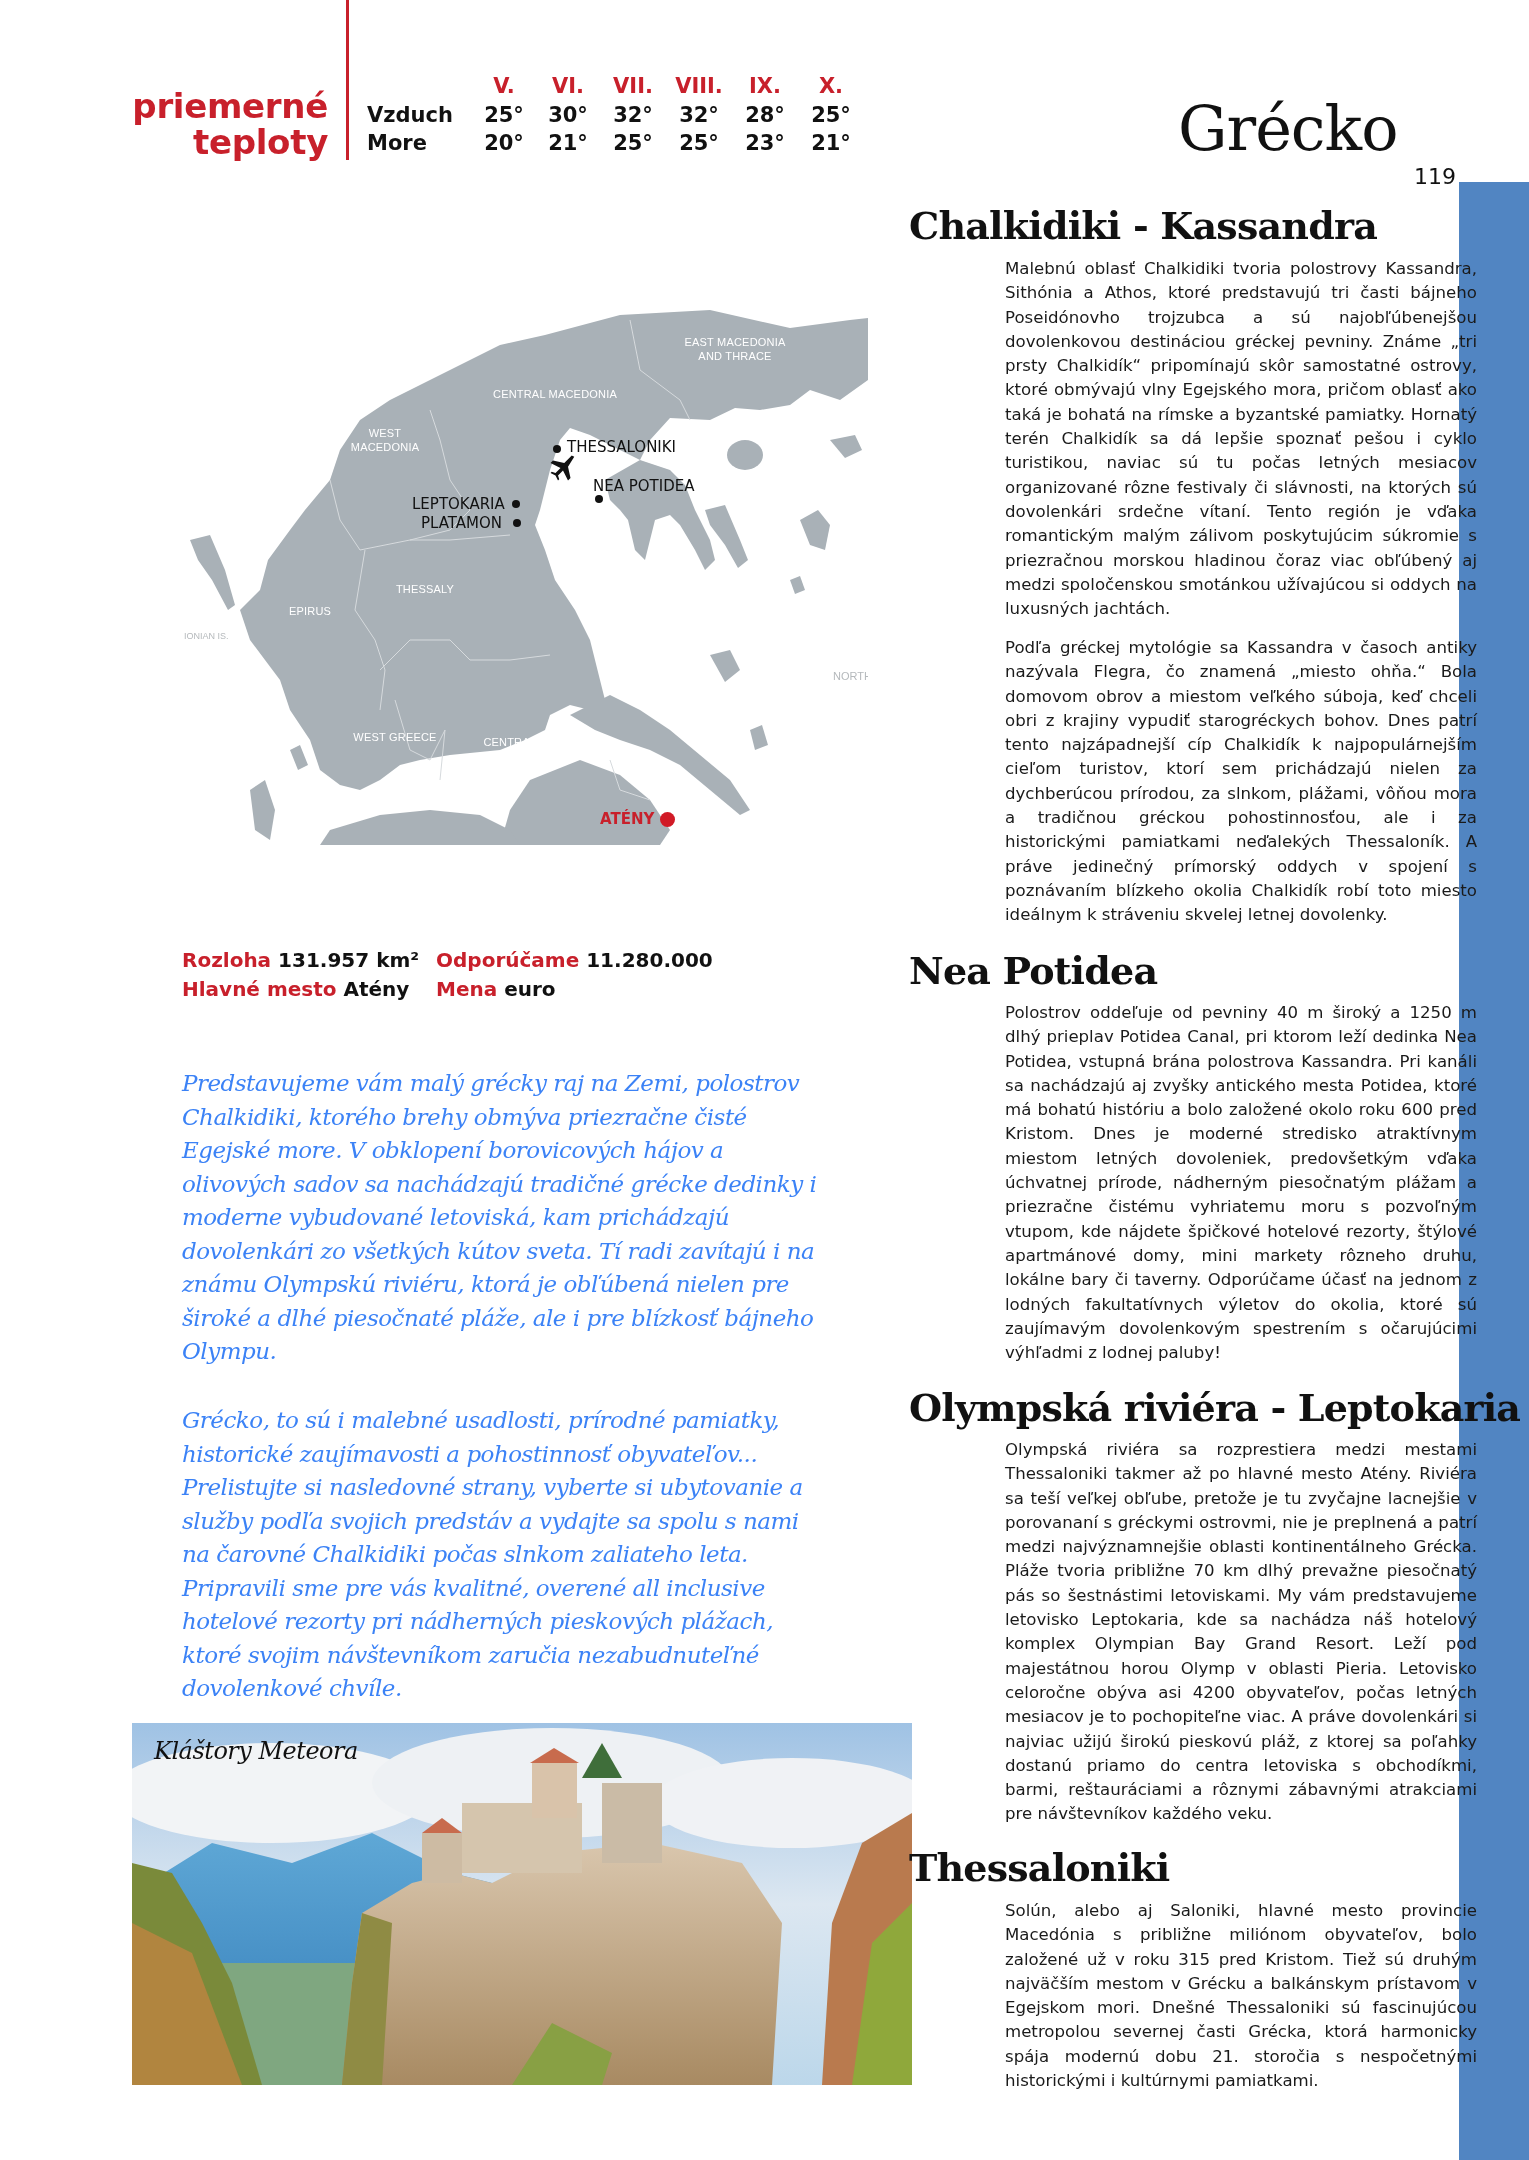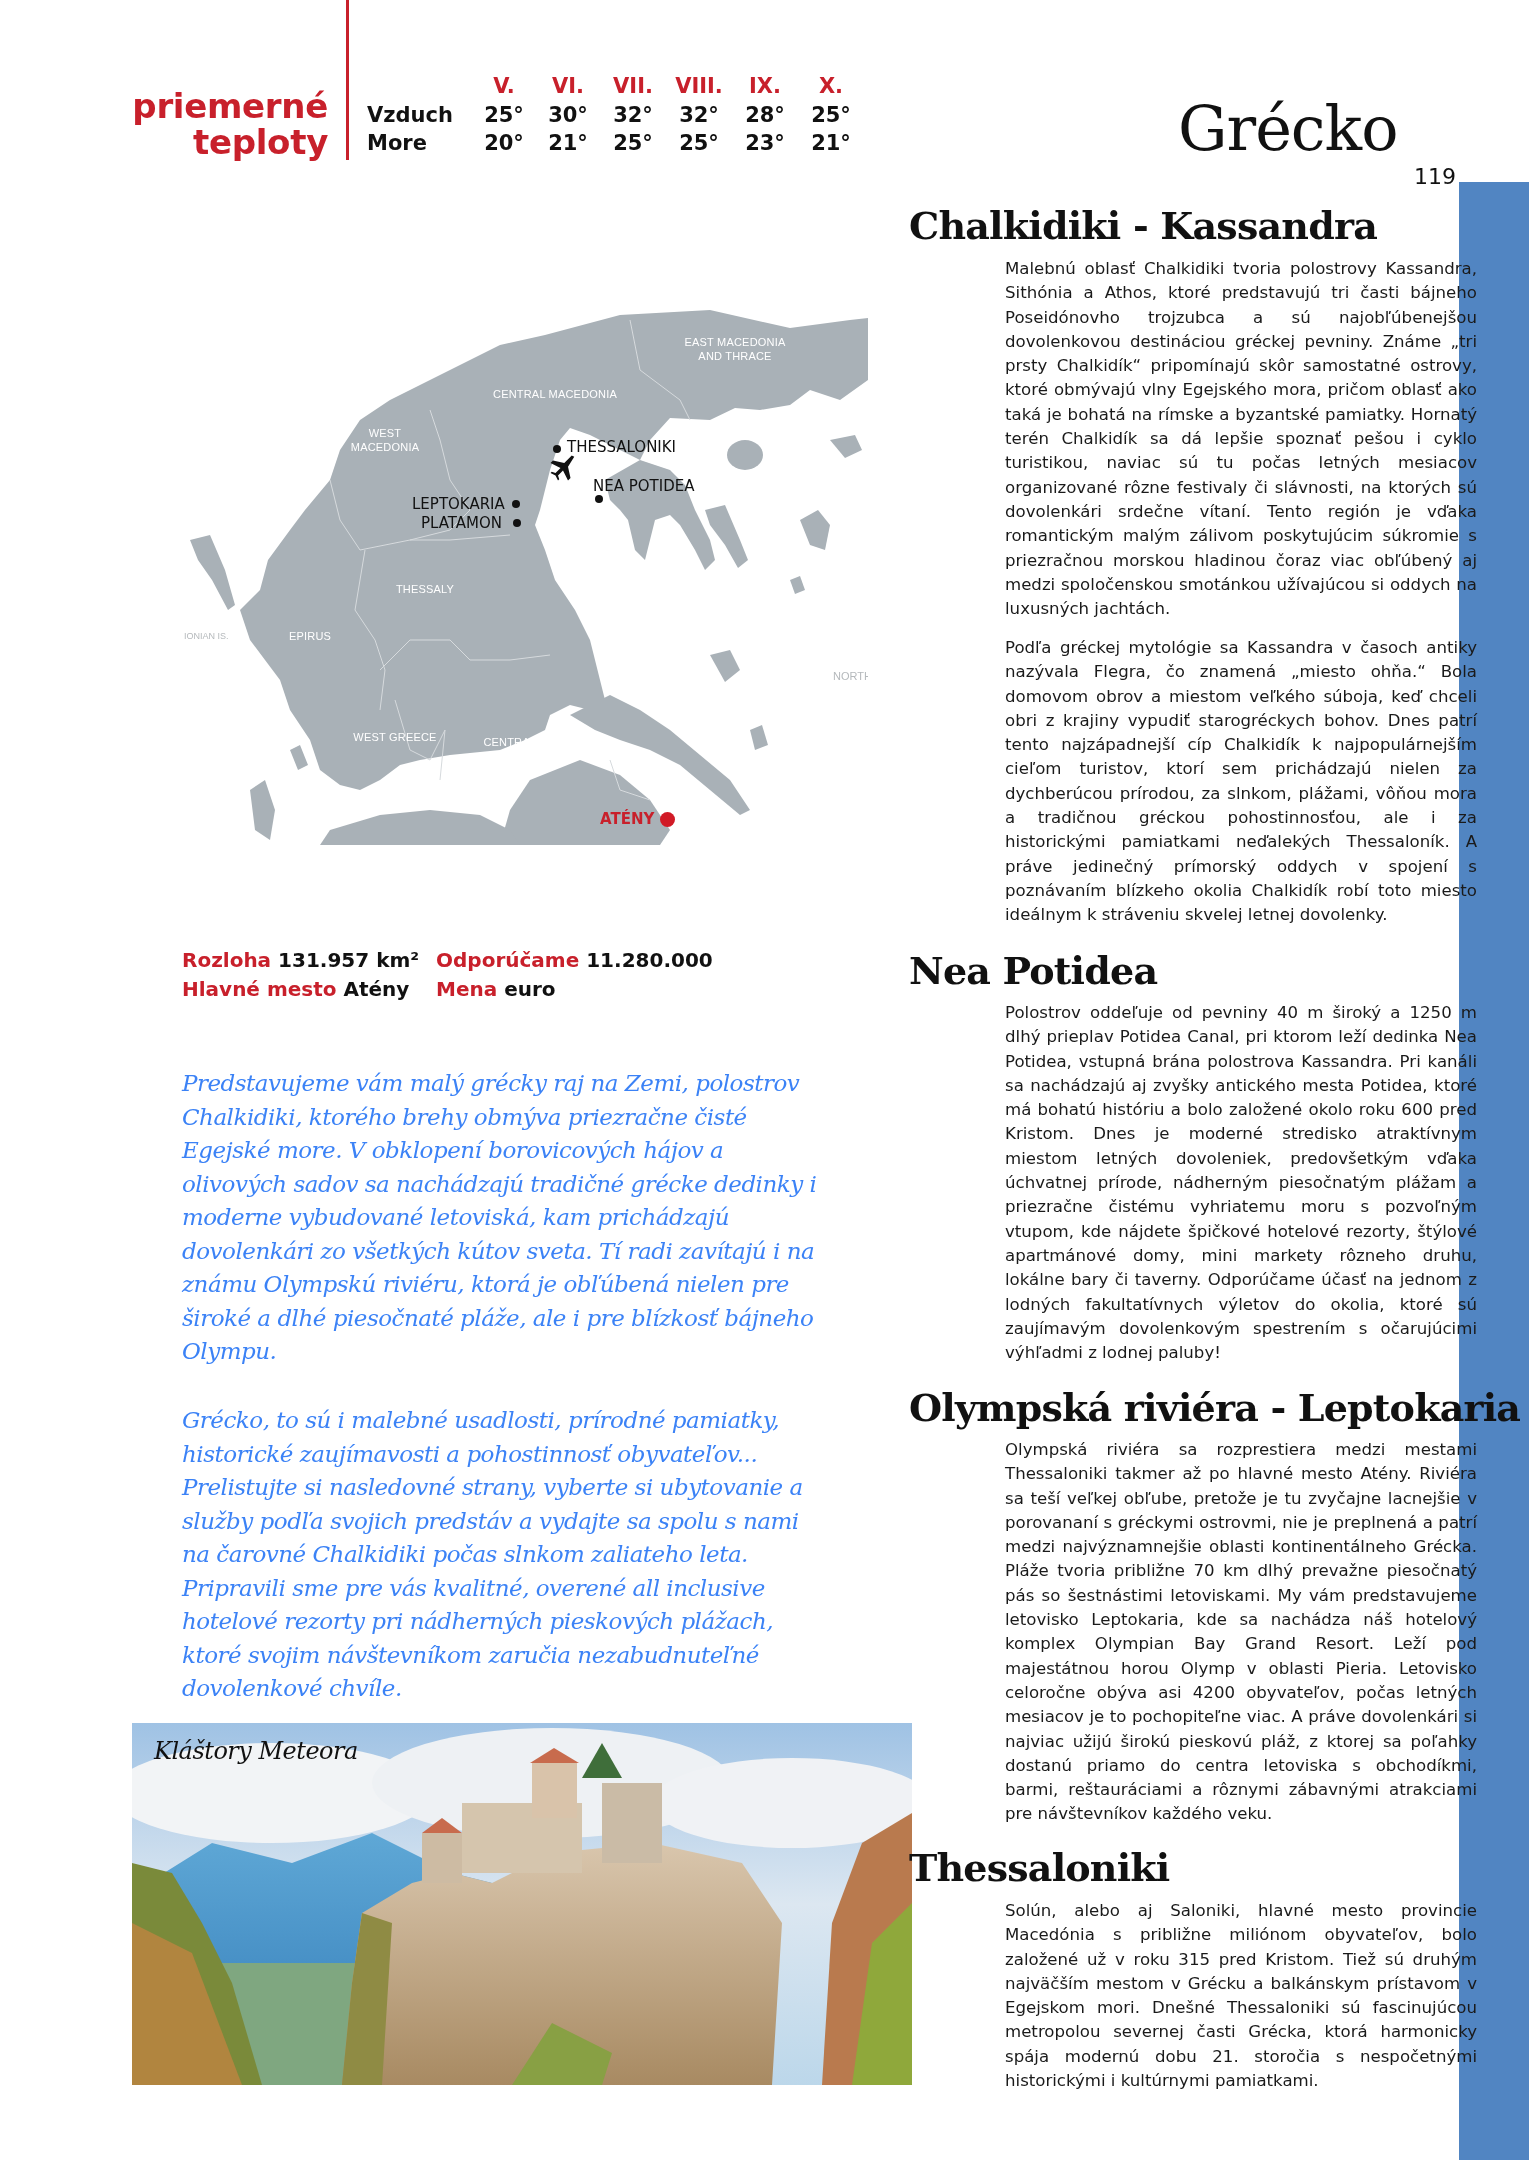--- a/index.html
+++ b/index.html
@@ -131,21 +131,21 @@
   <div class="map-region" style="left:510px;top:25px;width:150px;">
     <div>EAST MACEDONIA</div>
     <div>AND THRACE</div>
   </div>
   <div class="map-region" style="left:325px;top:77px;width:160px;">CENTRAL MACEDONIA</div>
   <div class="map-region" style="left:190px;top:116px;width:90px;">
     <div>WEST</div>
     <div>MACEDONIA</div>
   </div>
   <div class="map-region" style="left:225px;top:272px;width:100px;">THESSALY</div>
-  <div class="map-region" style="left:120px;top:319px;width:80px;">EPIRUS</div>
+  <div class="map-region" style="left:120px;top:294px;width:80px;">EPIRUS</div>
   <div class="map-region" style="left:190px;top:420px;width:110px;">WEST GREECE</div>
   <div class="map-region" style="left:320px;top:425px;width:130px;">CENTRAL GREECE</div>
   <div class="map-region" style="left:490px;top:472px;width:60px;">ATTICA</div>
   <div class="map-faint" style="left:34px;top:321px;">IONIAN IS.</div>
   <div class="map-faint" style="left:683px;top:360px;font-size:11px;">NORTH</div>
 
   <div class="map-dot" style="left:403px;top:135px"></div>
   <div class="map-city" style="left:417px;top:128px">THESSALONIKI</div>
   <svg class="plane" style="left:398px;top:143px" viewBox="0 0 24 24">
     <path d="M21 3 L19 2 L13 8 L4 6 L2 8 L10 12 L6 16 L3 15 L2 16 L6 18 L8 22 L9 21 L8 18 L12 14 L16 22 L18 20 L16 11 Z" fill="#111"></path>

